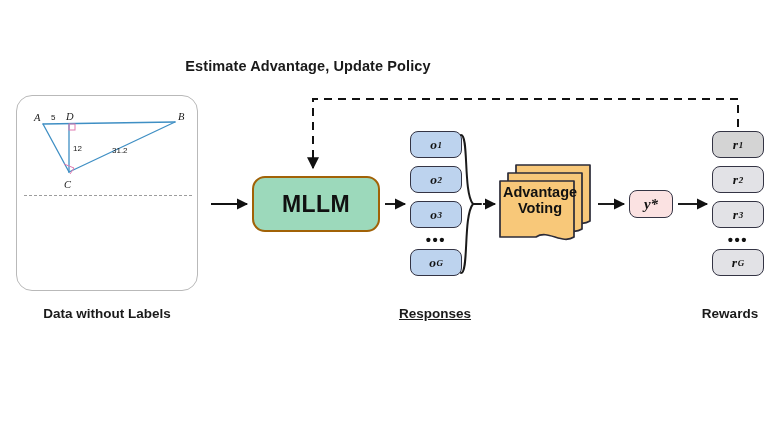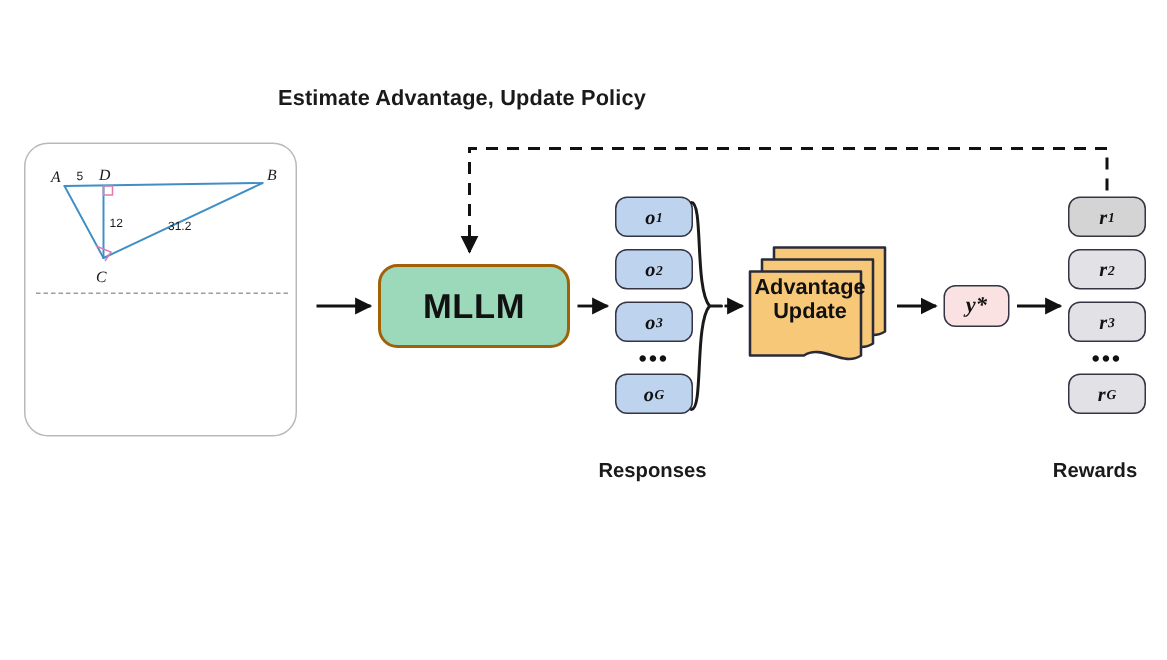--- a/index.html
+++ b/index.html
@@ -65,21 +65,21 @@
   }
 
   
   .bottom-label {
     font-size: 13.5px;
     font-weight: bold;
     color: #1a1a1a;
     text-align: center;
   }
   #label-data   { left: 16px;  top: 306px; width: 182px; }
-  #label-resp   { left: 380px; top: 306px; width: 110px; }
+  #label-resp   { left: 380px; top: 306px; width: 110px; text-decoration: underline; }
   #label-reward { left: 685px; top: 306px; width: 90px; text-align: center;  }
 
   
   #mllm-box {
     left: 252px; top: 176px;
     width: 128px; height: 56px;
     background: #9cd9bb;
     border: 2px solid #a16207;
     border-radius: 13px;
     box-sizing: border-box;
@@ -194,20 +194,21 @@
         <text x="34" y="24">5</text>
         <text x="56" y="55">12</text>
         <text x="95" y="57">31.2</text>
       </g>
     </svg>
 
     <div class="abs" id="card-divider"></div>
 
   </div>
 
+  <div class="abs bottom-label" id="label-data">Data without Labels</div>
 
   <div class="abs center-text" id="mllm-box">MLLM</div>
 
   <div class="abs chip chip-resp center-text" style="left:410px; top:131px;">
     <span>o</span>
       <span class="sub">1</span>
   </div>
   <div class="abs chip chip-resp center-text" style="left:410px; top:166px;">
     <span>o</span>
       <span class="sub">2</span>
@@ -232,21 +233,21 @@
   <svg class="abs" id="mv-group" viewBox="0 0 96 86">
 
     <path d="M 18 2 L 92 2 L 92 58 C 80 66 66 50 54 58 L 18 58 Z" fill="#f8c879" stroke="#2b2b38" stroke-width="1.7" stroke-linejoin="round"></path>
 
     <path d="M 10 10 L 84 10 L 84 66 C 72 74 58 58 46 66 L 10 66 Z" fill="#f8c879" stroke="#2b2b38" stroke-width="1.7" stroke-linejoin="round"></path>
 
     <path d="M 2 18 L 76 18 L 76 74 C 64 82 50 66 38 74 L 2 74 Z" fill="#f8c879" stroke="#2b2b38" stroke-width="1.7" stroke-linejoin="round"></path>
   </svg>
   <div class="abs center-text" id="mv-text" style="flex-direction:column;">
     <span>Advantage</span>
-    <span>Update</span>
+    <span>Voting</span>
   </div>
 
   <div class="abs center-text" id="ystar-box">y*</div>
 
   <div class="abs chip chip-reward chip-reward-first center-text" style="left:712px; top:131px;">
     <span>r</span>
       <span class="sub">1</span>
   </div>
   <div class="abs chip chip-reward center-text" style="left:712px; top:166px;">
     <span>r</span>

